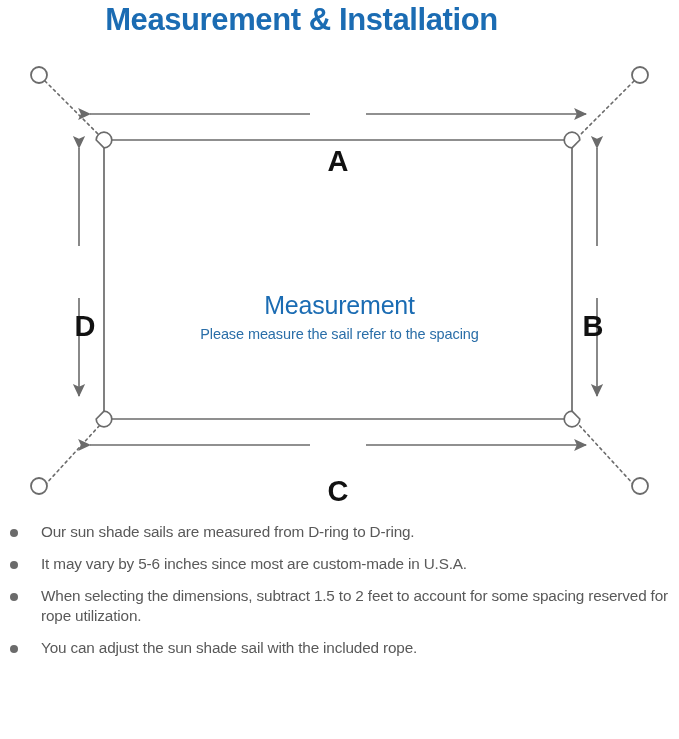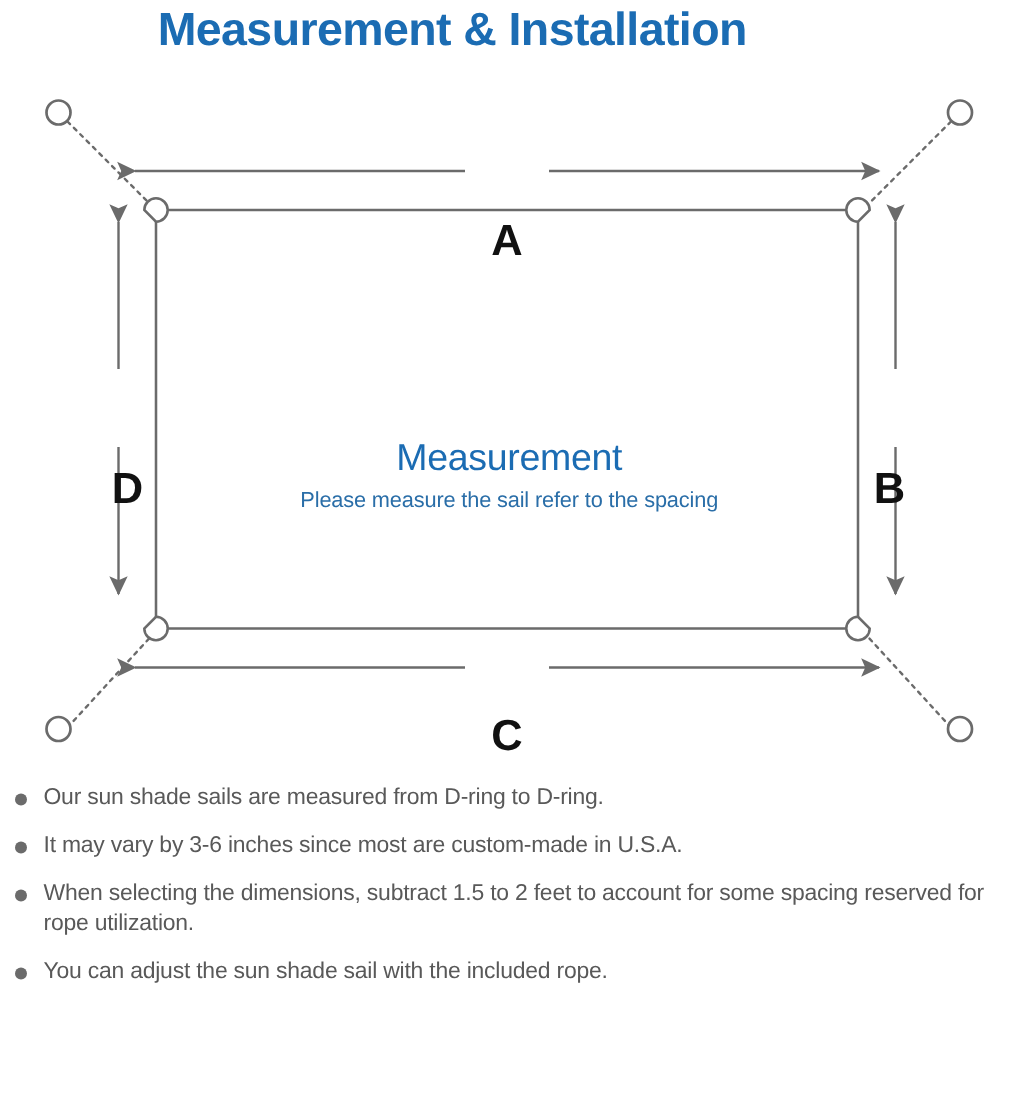--- a/index.html
+++ b/index.html
@@ -88,21 +88,21 @@
 
   
   #notes {
     position: absolute;
     left: 0;
     top: 522px;
     width: 679px;
   }
   .note-item {
     position: relative;
-    padding-left: 29px;
+    padding-left: 41px;
     margin-bottom: 12px;
     color: #595959;
     font-size: 15.3px;
     line-height: 20px;
     letter-spacing: -0.15px;
     font-family: "Liberation Sans", sans-serif;
   }
   .note-item .bullet {
     position: absolute;
     left: 10px;
@@ -188,21 +188,21 @@
     <div class="dim-label" id="label-d">D</div>
   </div>
 
   <div id="notes">
     <div class="note-item">
       <span class="bullet"></span>
       <span class="note-text">Our sun shade sails are measured from D-ring to D-ring.</span>
     </div>
     <div class="note-item">
       <span class="bullet"></span>
-      <span class="note-text">It may vary by 3-6 inches since most are custom-made in U.S.A.</span>
+      <span class="note-text">It may vary by 5-6 inches since most are custom-made in U.S.A.</span>
     </div>
     <div class="note-item">
       <span class="bullet"></span>
       <span class="note-text">When selecting the dimensions, subtract 1.5 to 2 feet to account for some spacing reserved for rope utilization.</span>
     </div>
     <div class="note-item">
       <span class="bullet"></span>
       <span class="note-text">You can adjust the sun shade sail with the included rope.</span>
     </div>
   </div>

